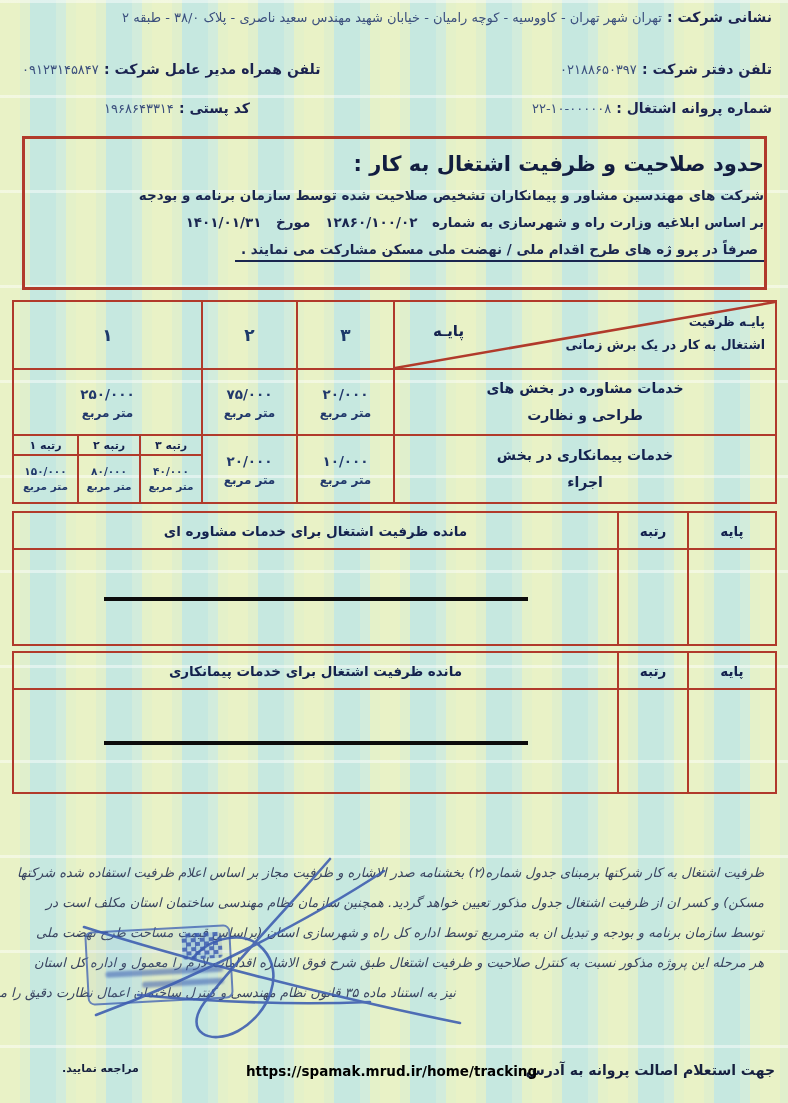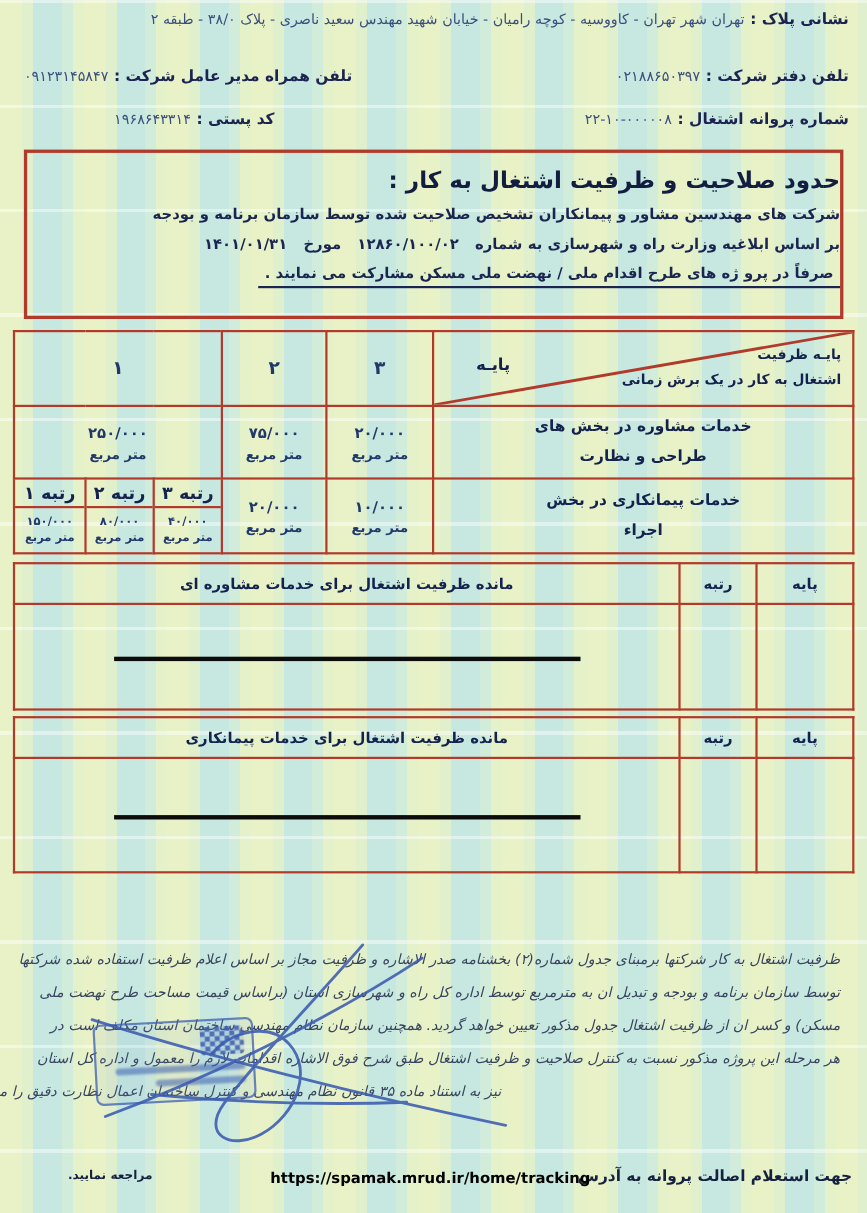--- a/index.html
+++ b/index.html
@@ -37,21 +37,21 @@
   .corner-cell{position:relative;height:66px;}
   .corner-grade{position:absolute;left:38px;top:20px;font-size:15px;font-weight:bold;color:#14224e;}
   .corner-caption{position:absolute;right:10px;top:8px;text-align:right;font-size:12.5px;font-weight:bold;color:#14224e;line-height:1.85;}
   .grade-head{font-size:17px;font-weight:bold;color:#1d3a6b;height:66px;}
   .svc-label{font-size:14px;font-weight:bold;color:#14224e;line-height:1.9;}
   .cell-value{font-size:13.5px;font-weight:bold;color:#21386b;line-height:1.6;}
   .cell-unit{font-size:12px;font-weight:bold;color:#21386b;}
   .row-consult td{height:64px;}
   .row-contract td{height:66px;}
   .rank-cell{display:flex;flex-direction:column;height:66px;}
-  .rank-top{border-bottom:2.5px solid #b13a2b;font-size:16px;font-weight:bold;color:#14224e;padding:3px 0 2px;}
+  .rank-top{border-bottom:2.5px solid #b13a2b;font-size:11px;font-weight:bold;color:#14224e;padding:3px 0 2px;}
   .rank-bottom{flex:1;display:flex;flex-direction:column;justify-content:center;font-size:10.5px;font-weight:bold;color:#21386b;line-height:1.45;}
   
   .rem-box{left:12px;width:763px;}
   .rem-box td{border:2.5px solid #b13a2b;text-align:center;vertical-align:middle;font-weight:bold;color:#14224e;font-size:13.5px;}
   .rem-head td{height:33px;margin-left:12px;}
   .rem-a{top:511px;} .rem-a .rem-body td{height:92px;}
   .rem-b{top:651px;} .rem-b .rem-body td{height:100px;}
   .blank-line{height:3.5px;background:#0c0c0c;width:424px;margin:4px auto 0;}
   
   .paragraph{top:858px;right:24px;left:24px;color:#39445f;font-size:13px;font-style:italic;}
@@ -69,21 +69,21 @@
   .signature{top:845px;left:52px;width:430px;height:205px;pointer-events:none;}
   
   .footer-prefix{top:1062px;right:13px;font-size:14px;font-weight:bold;color:#16203f;}
   .footer-url{top:1063px;left:246px;width:290px;text-align:right;font-size:13.5px;font-weight:bold;color:#000000;direction:ltr;}
   .footer-suffix{top:1062px;left:62px;font-size:11px;font-weight:bold;color:#16203f;}
 </style>
 </head>
 <body>
 
 <div class="abs row-address">
-  <span class="info-right"><span class="lbl">نشانی پلاک :</span>
+  <span class="info-right"><span class="lbl">نشانی شرکت :</span>
   <span class="val">تهران شهر تهران - کاووسیه - کوچه رامیان - خیابان شهید مهندس سعید ناصری - پلاک ۳۸/۰ - طبقه ۲</span></span>
 </div>
 
 <div class="abs row-phones">
   <span class="info-right"><span class="lbl">تلفن دفتر شرکت :</span>
   <span class="val num" dir="ltr">۰۲۱۸۸۶۵۰۳۹۷</span></span>
   <span class="info-left"><span class="lbl">تلفن همراه مدیر عامل شرکت :</span>
   <span class="val num" dir="ltr">۰۹۱۲۳۱۴۵۸۴۷</span></span>
 </div>
 
@@ -234,22 +234,22 @@
     <td></td>
     <td>
           <div class="blank-line"></div>
         </td>
   </tr>
 </tbody>
   </table>
 
 <div class="abs paragraph">
   <div class="para-line">ظرفیت اشتغال به کار شرکتها برمبنای جدول شماره(۲) بخشنامه صدر الاشاره و ظرفیت مجاز بر اساس اعلام ظرفیت استفاده شده شرکتها</div>
+  <div class="para-line">مسکن) و کسر ان از ظرفیت اشتغال جدول مذکور تعیین خواهد گردید. همچنین سازمان نظام مهندسی ساختمان استان مکلف است در</div>
   <div class="para-line">توسط سازمان برنامه و بودجه و تبدیل ان به مترمربع توسط اداره کل راه و شهرسازی استان (براساس قیمت مساحت طرح نهضت ملی</div>
-  <div class="para-line">مسکن) و کسر ان از ظرفیت اشتغال جدول مذکور تعیین خواهد گردید. همچنین سازمان نظام مهندسی ساختمان استان مکلف است در</div>
   <div class="para-line">هر مرحله این پروژه مذکور نسبت به کنترل صلاحیت و ظرفیت اشتغال طبق شرح فوق الاشاره اقدامات لازم را معمول و اداره کل استان</div>
   <div class="para-line para-last">نیز به استناد ماده ۳۵ قانون نظام مهندسی و کنترل ساختمان اعمال نظارت دقیق را معمول نمایند.</div>
 </div>
 
 <div class="abs stamp">
   <div class="stamp-emblem"></div>
   <div class="stamp-line l1"></div>
   <div class="stamp-line l2"></div>
 </div>
 

